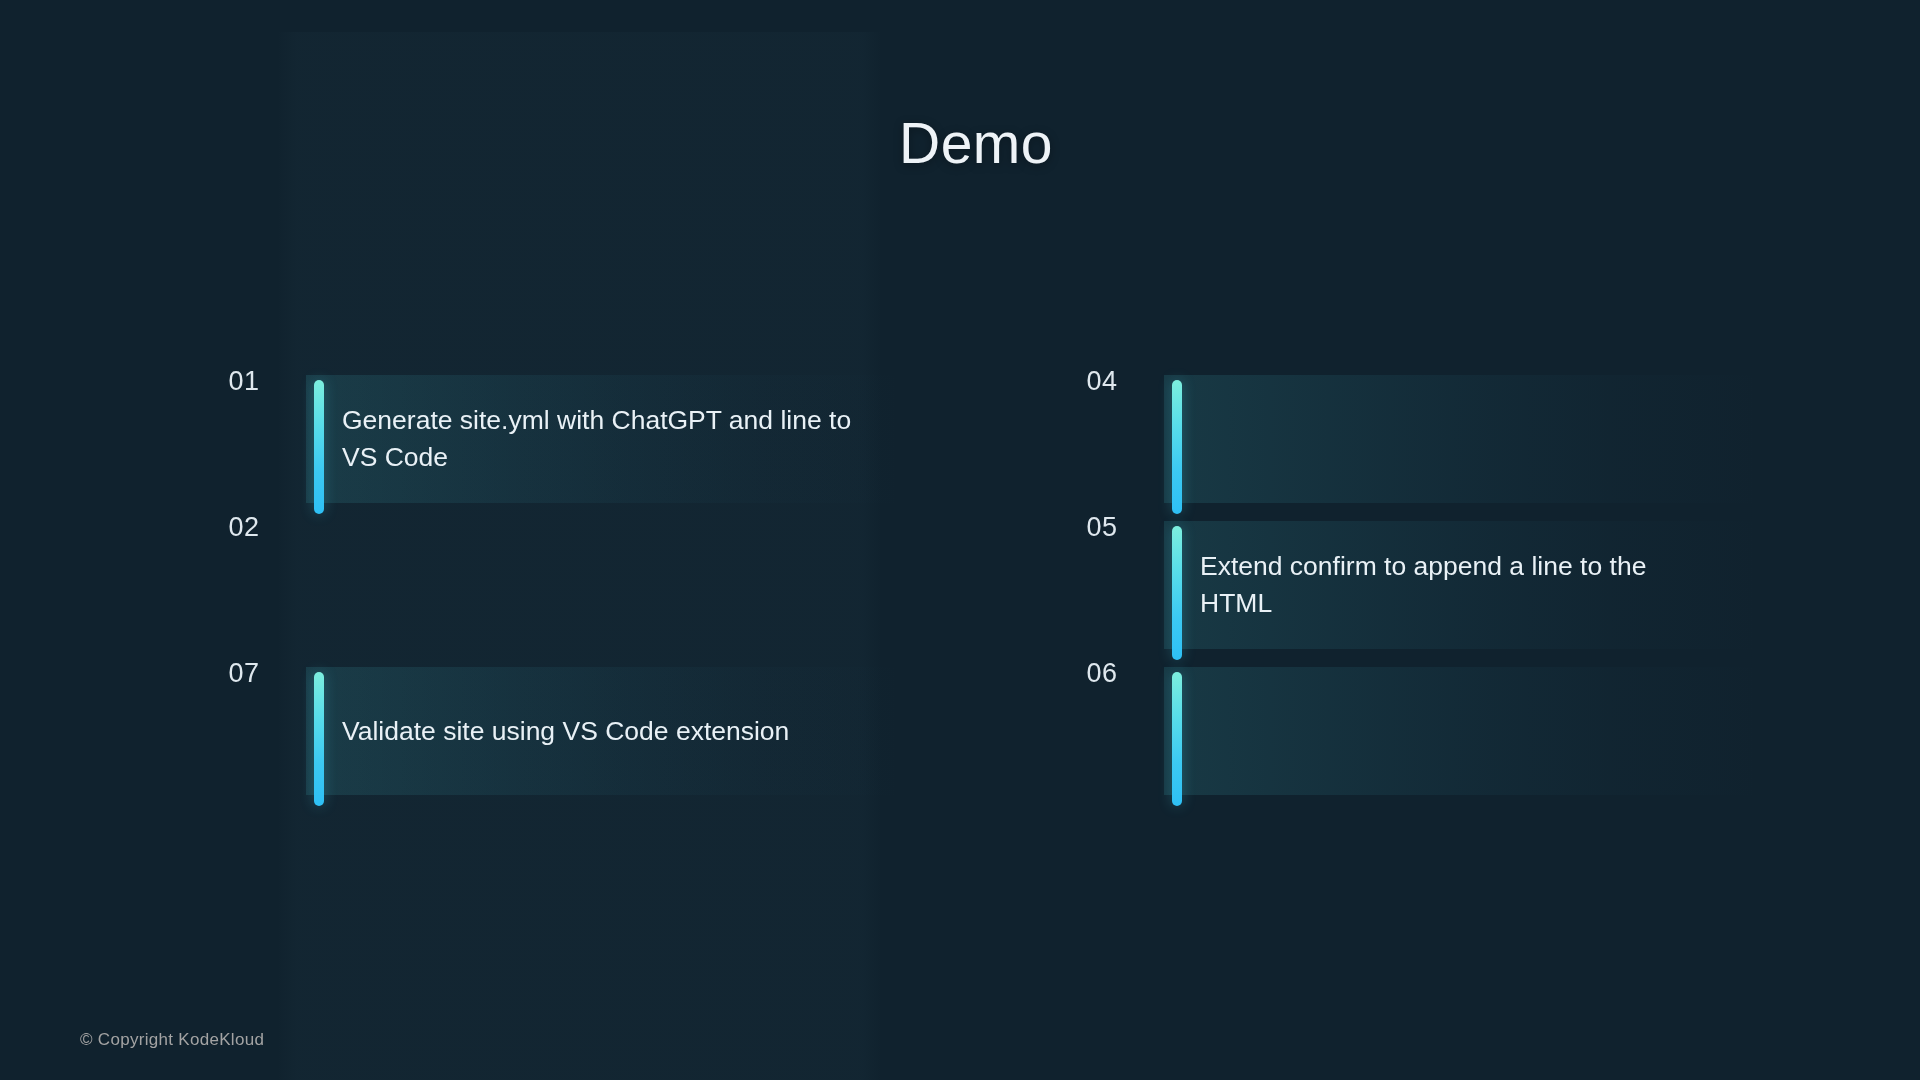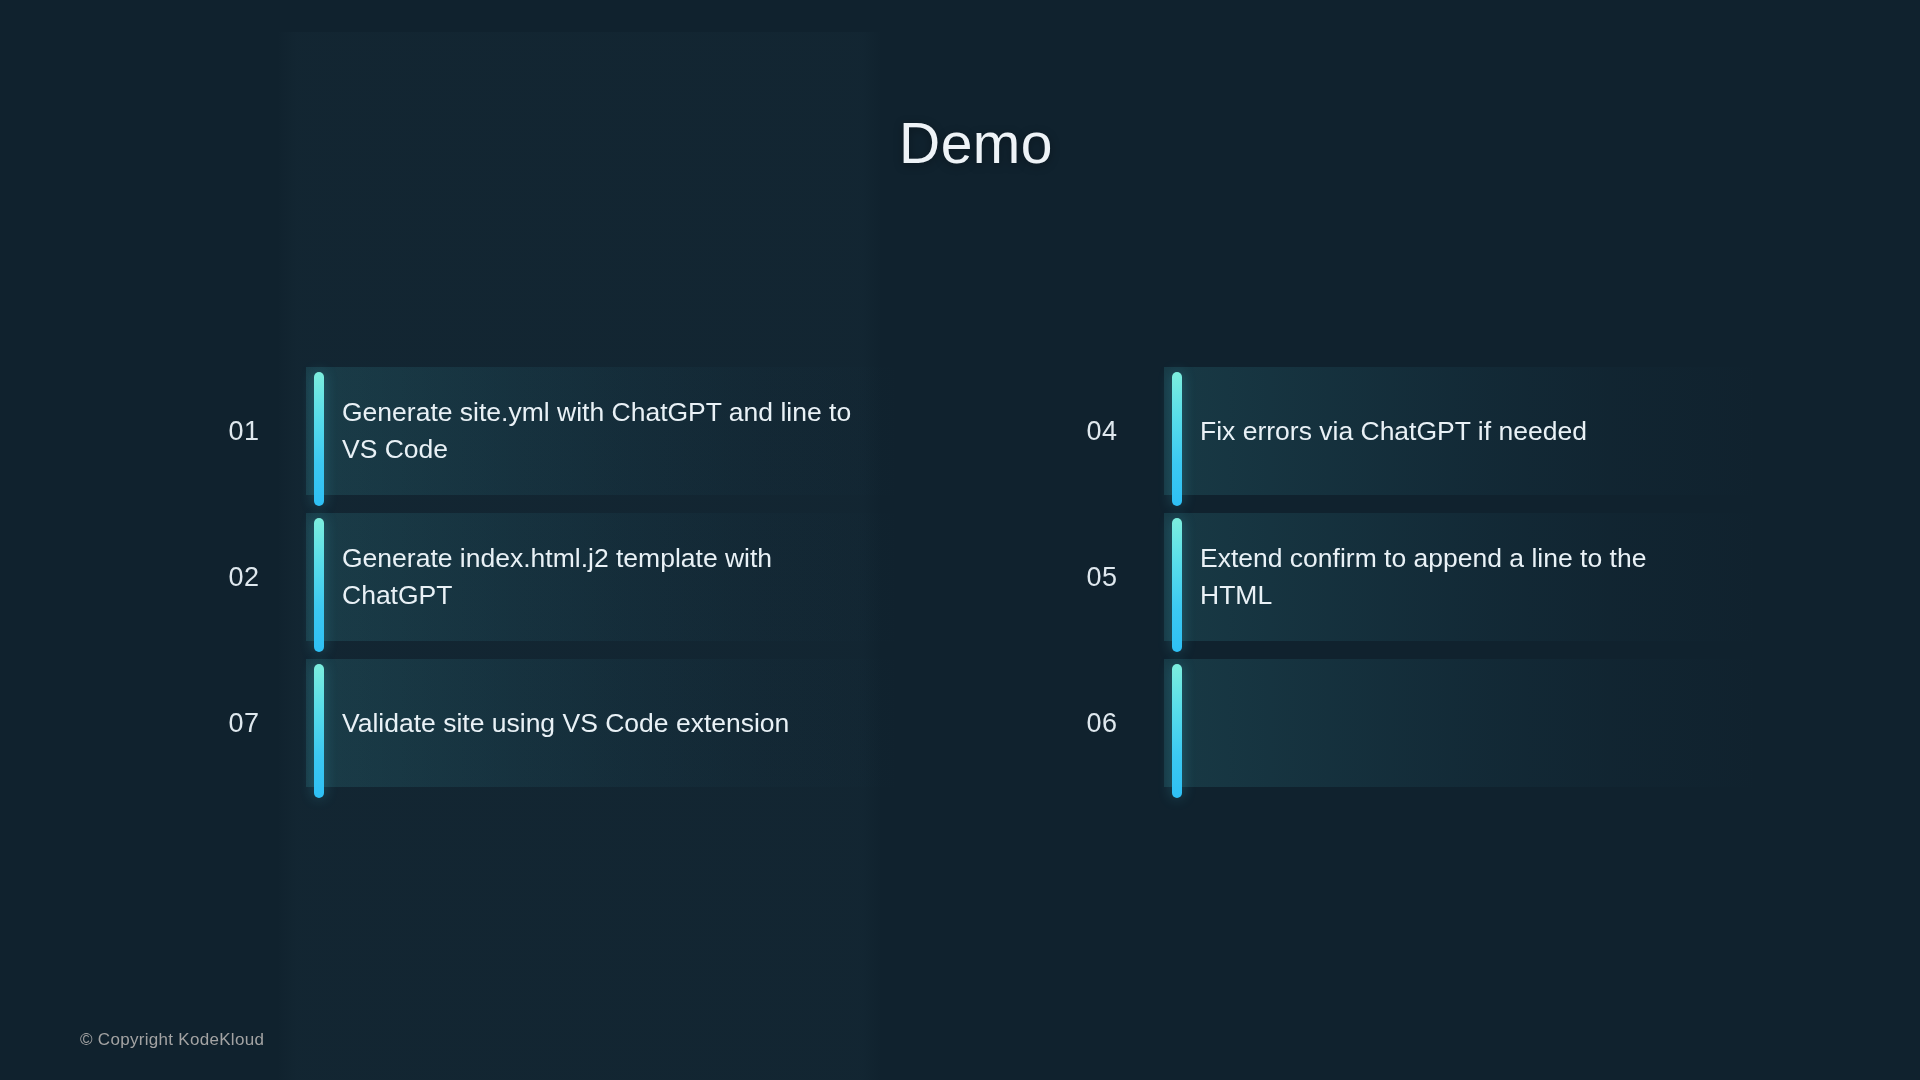--- a/index.html
+++ b/index.html
@@ -53,21 +53,21 @@
     display:grid;
     grid-template-columns:1fr 1fr;
     grid-auto-rows:146px;
     column-gap:96px;
     row-gap:0px;
   }
 
   .step {
     position:relative;
     display:flex;
-    align-items:center;
+    align-items:flex-start;
     height:146px;
   }
 
   .step-num {
     width:92px;
     flex:0 0 92px;
     text-align:center;
     font-size:27px;
     font-weight:400;
     color:#dfe8ee;
@@ -145,30 +145,25 @@
       <div class="step-body">
         <div class="step-bar"></div>
         <div class="step-text">Generate site.yml with ChatGPT and line to VS Code</div>
       </div>
     </div>
 
     <div class="step">
       <div class="step-num">04</div>
       <div class="step-body">
         <div class="step-bar"></div>
-        <div class="step-text">Fix errors via ChatGPT if needed</div>
       </div>
     </div>
 
     <div class="step">
       <div class="step-num">02</div>
-      <div class="step-body">
-        <div class="step-bar"></div>
-        <div class="step-text">Generate index.html.j2 template with ChatGPT</div>
-      </div>
     </div>
 
     <div class="step">
       <div class="step-num">05</div>
       <div class="step-body">
         <div class="step-bar"></div>
         <div class="step-text">Extend confirm to append a line to the HTML</div>
       </div>
     </div>
 

